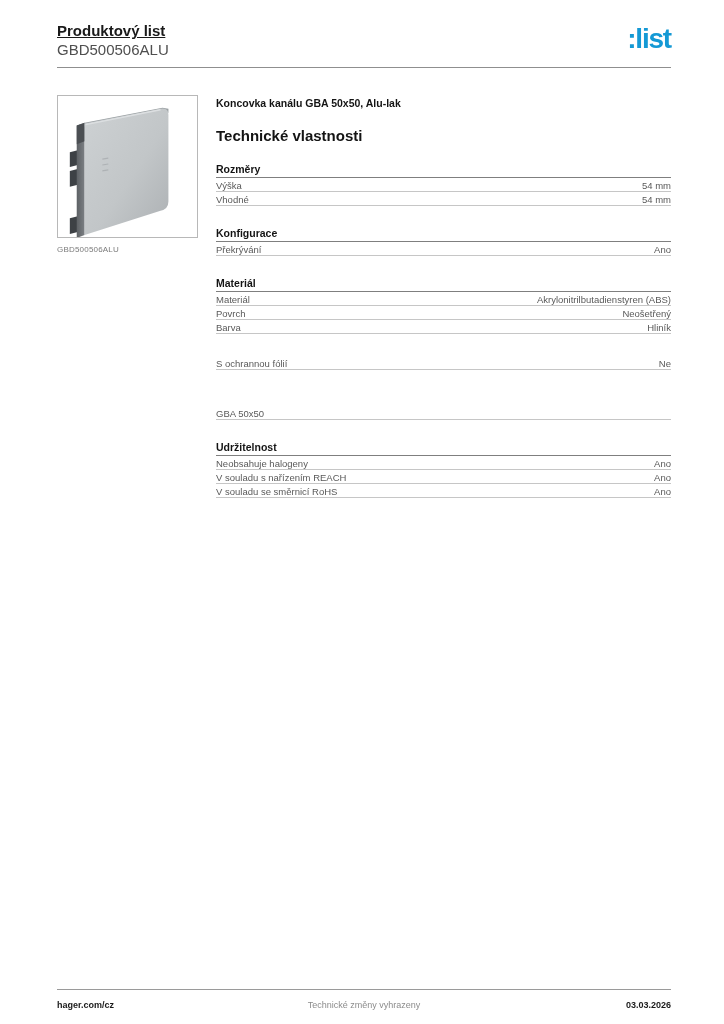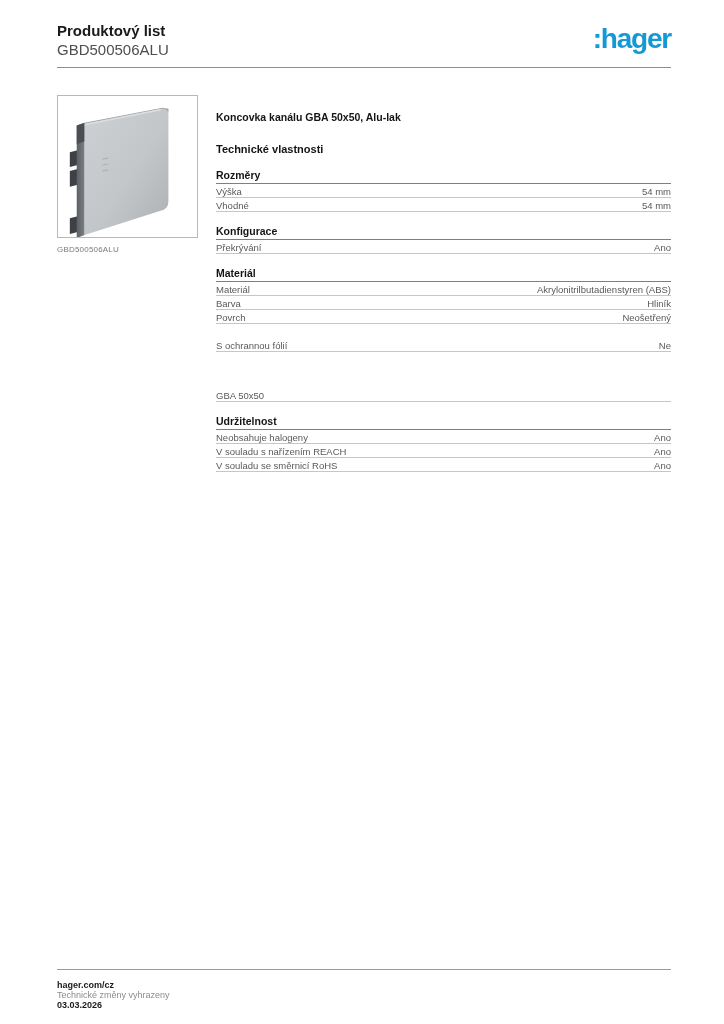--- a/index.html
+++ b/index.html
@@ -11,44 +11,44 @@
     overflow: hidden;
   }
   .page {
     position: absolute; inset: 0;
     padding: 21px 53px 0 57px;
     background: #ffffff;
   }
 
   
   .hdr { display: flex; justify-content: space-between; align-items: flex-start; }
-  .doc-title { font-size: 15px; font-weight: bold; color: #1a1a1a; line-height: 19px; }
+  .doc-title { font-size: 15px; font-weight: bold; color: #1a1a1a; line-height: 19px; text-decoration: underline; }
   .doc-code  { font-size: 15px; font-weight: normal; color: #4f4f4f; line-height: 19px; }
   .logo {
     font-size: 28px; font-weight: bold; color: #1499d5;
     letter-spacing: -1.2px; line-height: 28px; margin-top: 4px;
   }
   .hdr-rule { border: none; border-top: 1px solid #8f8f8f; margin-top: 8px; }
 
   
   .main { display: flex; margin-top: 27px; }
   .img-col { width: 141px; flex: 0 0 141px; }
   .img-box {
     width: 141px; height: 143px;
     border: 1px solid #b8b8b8;
     background: #ffffff;
   }
   .img-box svg { display: block; width: 100%; height: 100%; }
   .img-caption { font-size: 8px; color: #7a7a7a; margin-top: 7px; letter-spacing: 0.2px; }
 
   .spec-col { flex: 1; margin-left: 18px; min-width: 0; }
-  .product-name { font-size: 10.5px; font-weight: bold; color: #141414; margin-top: 16px; line-height: 13px; }
-  .specs-heading { font-size: 11px; font-weight: bold; color: #141414; margin-top: 19px; line-height: 13px; }
-
-  .spec-section { margin-top: 14px; }
+  .product-name { font-size: 10.5px; font-weight: bold; color: #141414; margin-top: 2px; line-height: 13px; }
+  .specs-heading { font-size: 15px; font-weight: bold; color: #141414; margin-top: 19px; line-height: 13px; }
+
+  .spec-section { margin-top: 22px; }
   .spec-section.spaced { margin-top: 36px; }
   .sec-title {
     font-size: 10.5px; font-weight: bold; color: #141414;
     line-height: 11px; padding-bottom: 2px;
     border-bottom: 1px solid #7f7f7f;
   }
   .spec-row {
     display: flex; justify-content: space-between; align-items: flex-start;
     font-size: 9.5px; color: #595959;
     line-height: 11px; padding-top: 2px;
@@ -57,37 +57,37 @@
   .spec-label { white-space: nowrap; }
   .spec-value { white-space: nowrap; text-align: right; padding-left: 32px; }
 
   
   .ftr {
     position: absolute; left: 57px; right: 53px; bottom: 14px;
   }
   .ftr-rule { border: none; border-top: 1px solid #9a9a9a; }
   .ftr-row {
     display: flex; justify-content: space-between; align-items: baseline;
-    padding-top: 10px; font-size: 9px; flex-direction: column;
+    padding-top: 10px; font-size: 9px;
   }
   .ftr-left  { font-weight: bold; color: #1a1a1a; flex: 1; text-align: left; }
   .ftr-center{ font-weight: normal; color: #8c8c8c; flex: 1; text-align: center; }
   .ftr-right { font-weight: bold; color: #1a1a1a; flex: 1; text-align: right; }
 </style>
 </head>
 <body>
 
 <div class="page">
 
   <header class="hdr">
     <div>
       <div class="doc-title">Produktový list</div>
       <div class="doc-code">GBD500506ALU</div>
     </div>
-    <div class="logo">:hager</div>
+    <div class="logo">:list</div>
   </header>
   <hr class="hdr-rule">
 
   <main class="main">
     <aside class="img-col">
       <div class="img-box">
 
         <svg viewBox="0 0 141 143" aria-hidden="true">
           <defs>
             <linearGradient id="faceGrad" x1="0" y1="0" x2="1" y2="1">
@@ -142,26 +142,26 @@
               <span class="spec-value">Ano</span>
             </div>
           </section>
           <section class="spec-section">
             <h3 class="sec-title">Materiál</h3>
             <div class="spec-row">
               <span class="spec-label">Materiál</span>
               <span class="spec-value">Akrylonitrilbutadienstyren (ABS)</span>
             </div>
             <div class="spec-row">
+              <span class="spec-label">Povrch</span>
+              <span class="spec-value">Neošetřený</span>
+            </div>
+            <div class="spec-row">
               <span class="spec-label">Barva</span>
               <span class="spec-value">Hliník</span>
-            </div>
-            <div class="spec-row">
-              <span class="spec-label">Povrch</span>
-              <span class="spec-value">Neošetřený</span>
             </div>
           </section>
           <section class="spec-section">
           </section>
           <section class="spec-section">
             <div class="spec-row">
               <span class="spec-label">S ochrannou fólií</span>
               <span class="spec-value">Ne</span>
             </div>
           </section>

